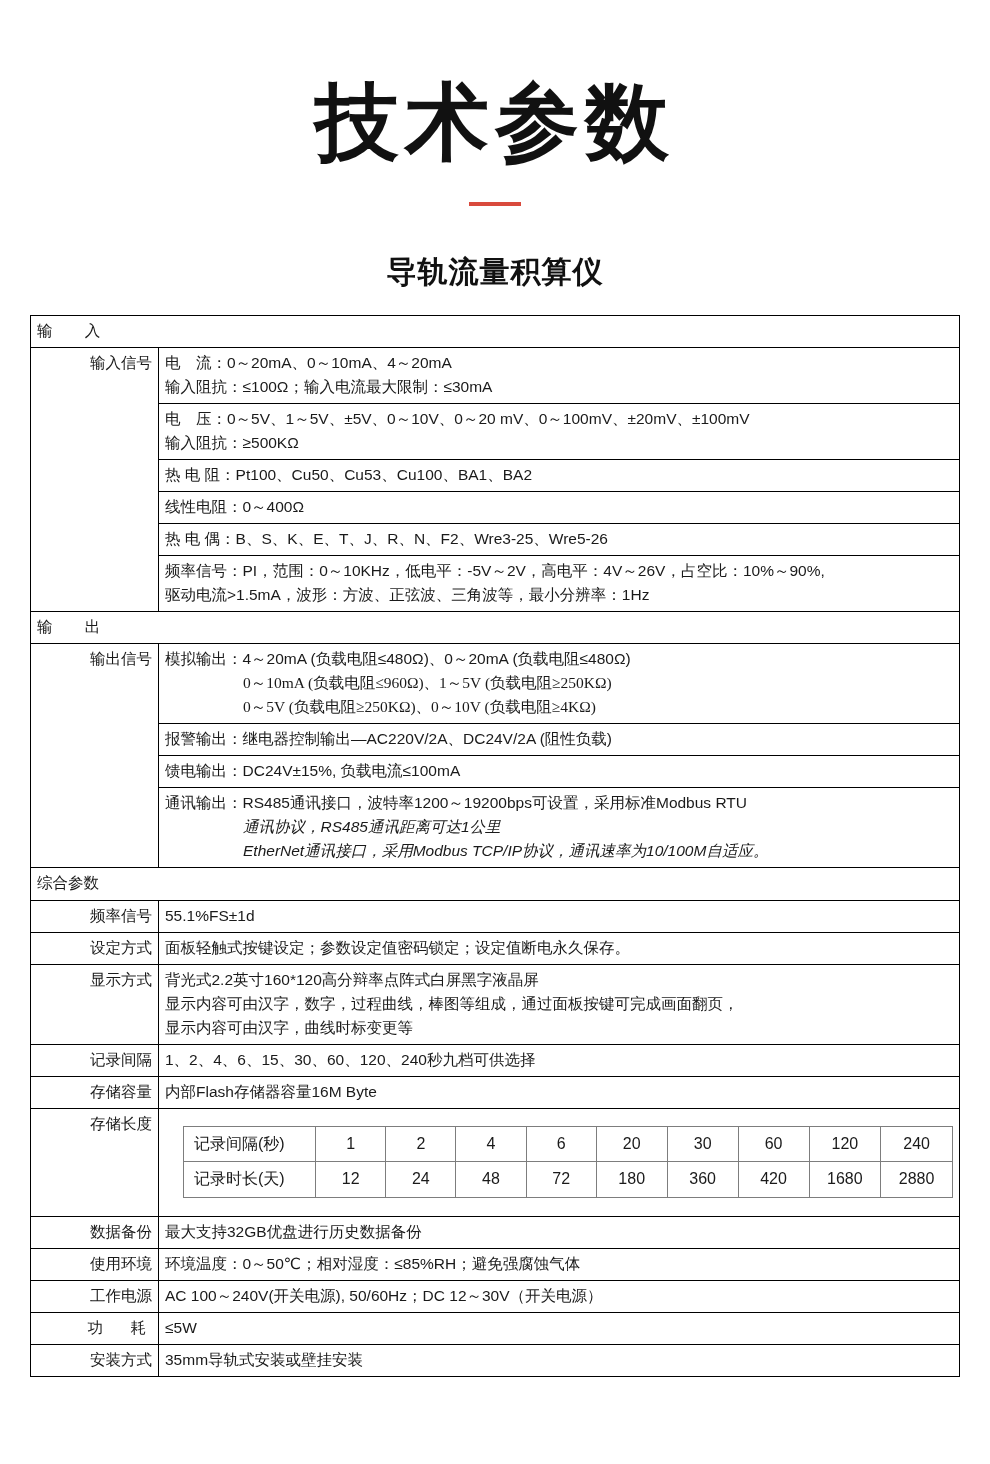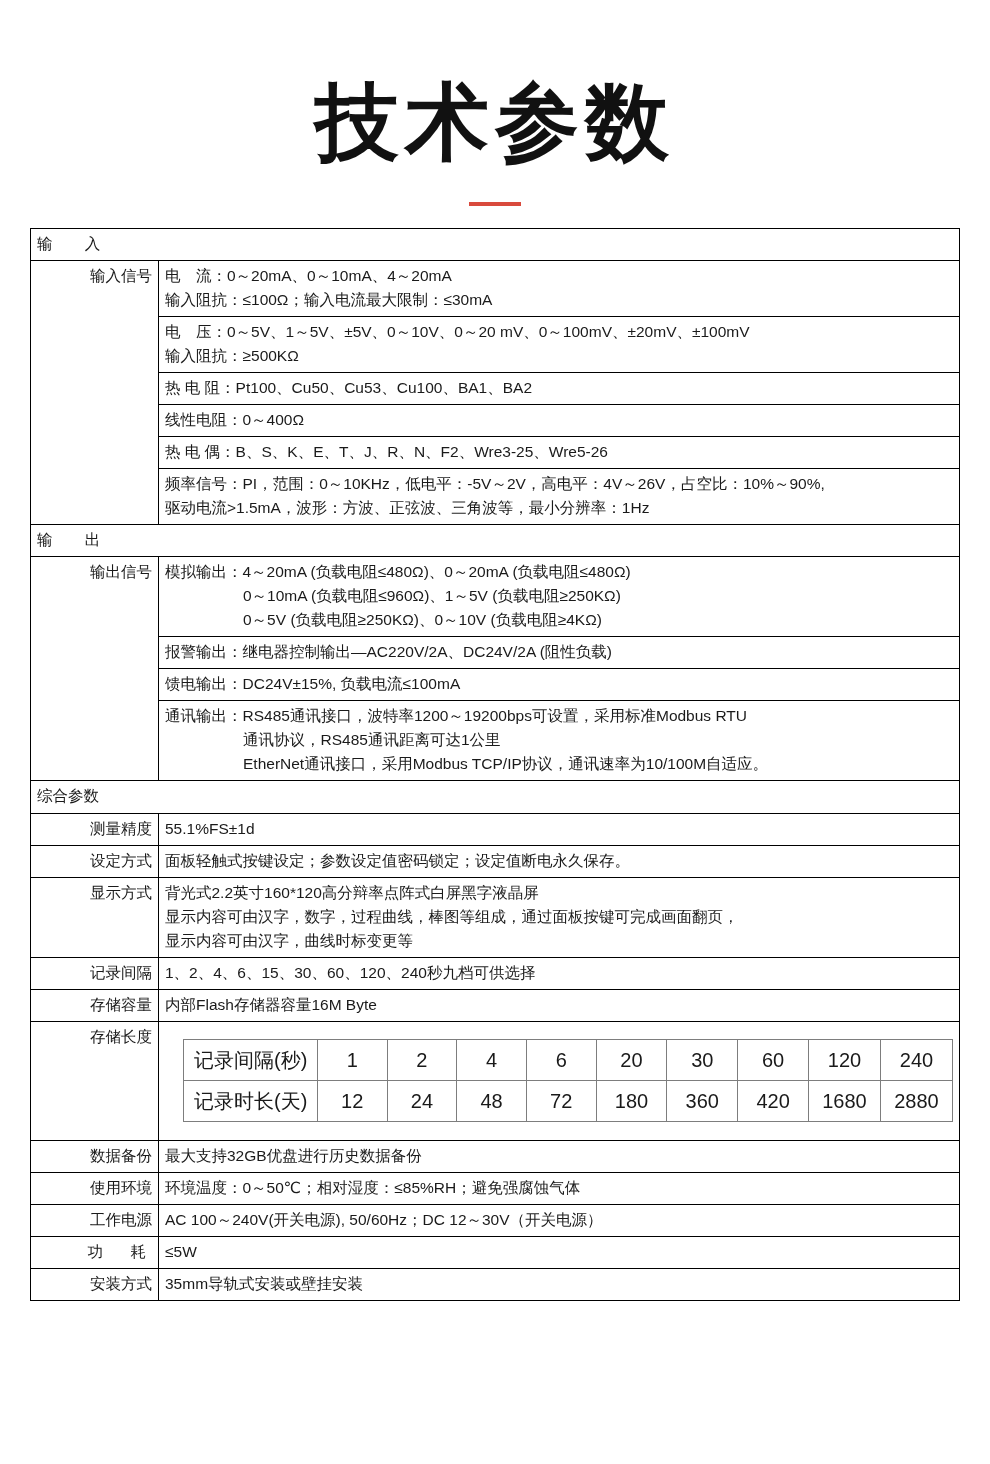--- a/index.html
+++ b/index.html
@@ -73,27 +73,27 @@
   }
   .spaced2 {
     letter-spacing: 14px;
   }
   .spaced1 {
     letter-spacing: 6px;
   }
   td.value {
     padding-left: 14px;
   }
-  .indent1 { padding-left: 78px; }
-  .indent2 { padding-left: 78px; }
+  .indent1 { padding-left: 78px; font-family: Liberation Serif, serif; }
+  .indent2 { padding-left: 78px; font-style: italic; }
   
   table.inner {
     border-collapse: collapse;
     margin: 14px 0 14px 18px;
-    font-size: 20px;
+    font-size: 16px;
   }
   table.inner td {
     border: 1px solid #7d7d7d;
     text-align: center;
     padding: 7px 0;
     line-height: 1.3;
   }
   table.inner td.hdr {
     width: 124px;
     text-align: left;
@@ -105,20 +105,21 @@
   }
   .val-multiline div { white-space: nowrap; }
 </style>
 </head>
 <body>
 
 <div class="page">
 
   <h1 class="main-title">技术参数</h1>
   <div class="title-rule"></div>
+  <div class="sub-title">导轨流量积算仪</div>
 
   <div class="spec-wrap">
     <table class="spec">
       <colgroup>
         <col style="width:128px">
         <col>
       </colgroup>
       <tbody>
 
         <tr>
@@ -188,21 +189,21 @@
             <div class="indent2">通讯协议，RS485通讯距离可达1公里</div>
             <div class="indent2">EtherNet通讯接口，采用Modbus TCP/IP协议，通讯速率为10/100M自适应。</div>
           </td>
         </tr>
 
         <tr>
           <td class="section" colspan="2">综合参数</td>
         </tr>
 
         <tr>
-          <td class="label">测量精度</td>
+          <td class="label">频率信号</td>
           <td class="value val-multiline">
             <div>55.1%FS±1d</div>
           </td>
         </tr>
         <tr>
           <td class="label">设定方式</td>
           <td class="value val-multiline">
             <div>面板轻触式按键设定；参数设定值密码锁定；设定值断电永久保存。</div>
           </td>
         </tr>

